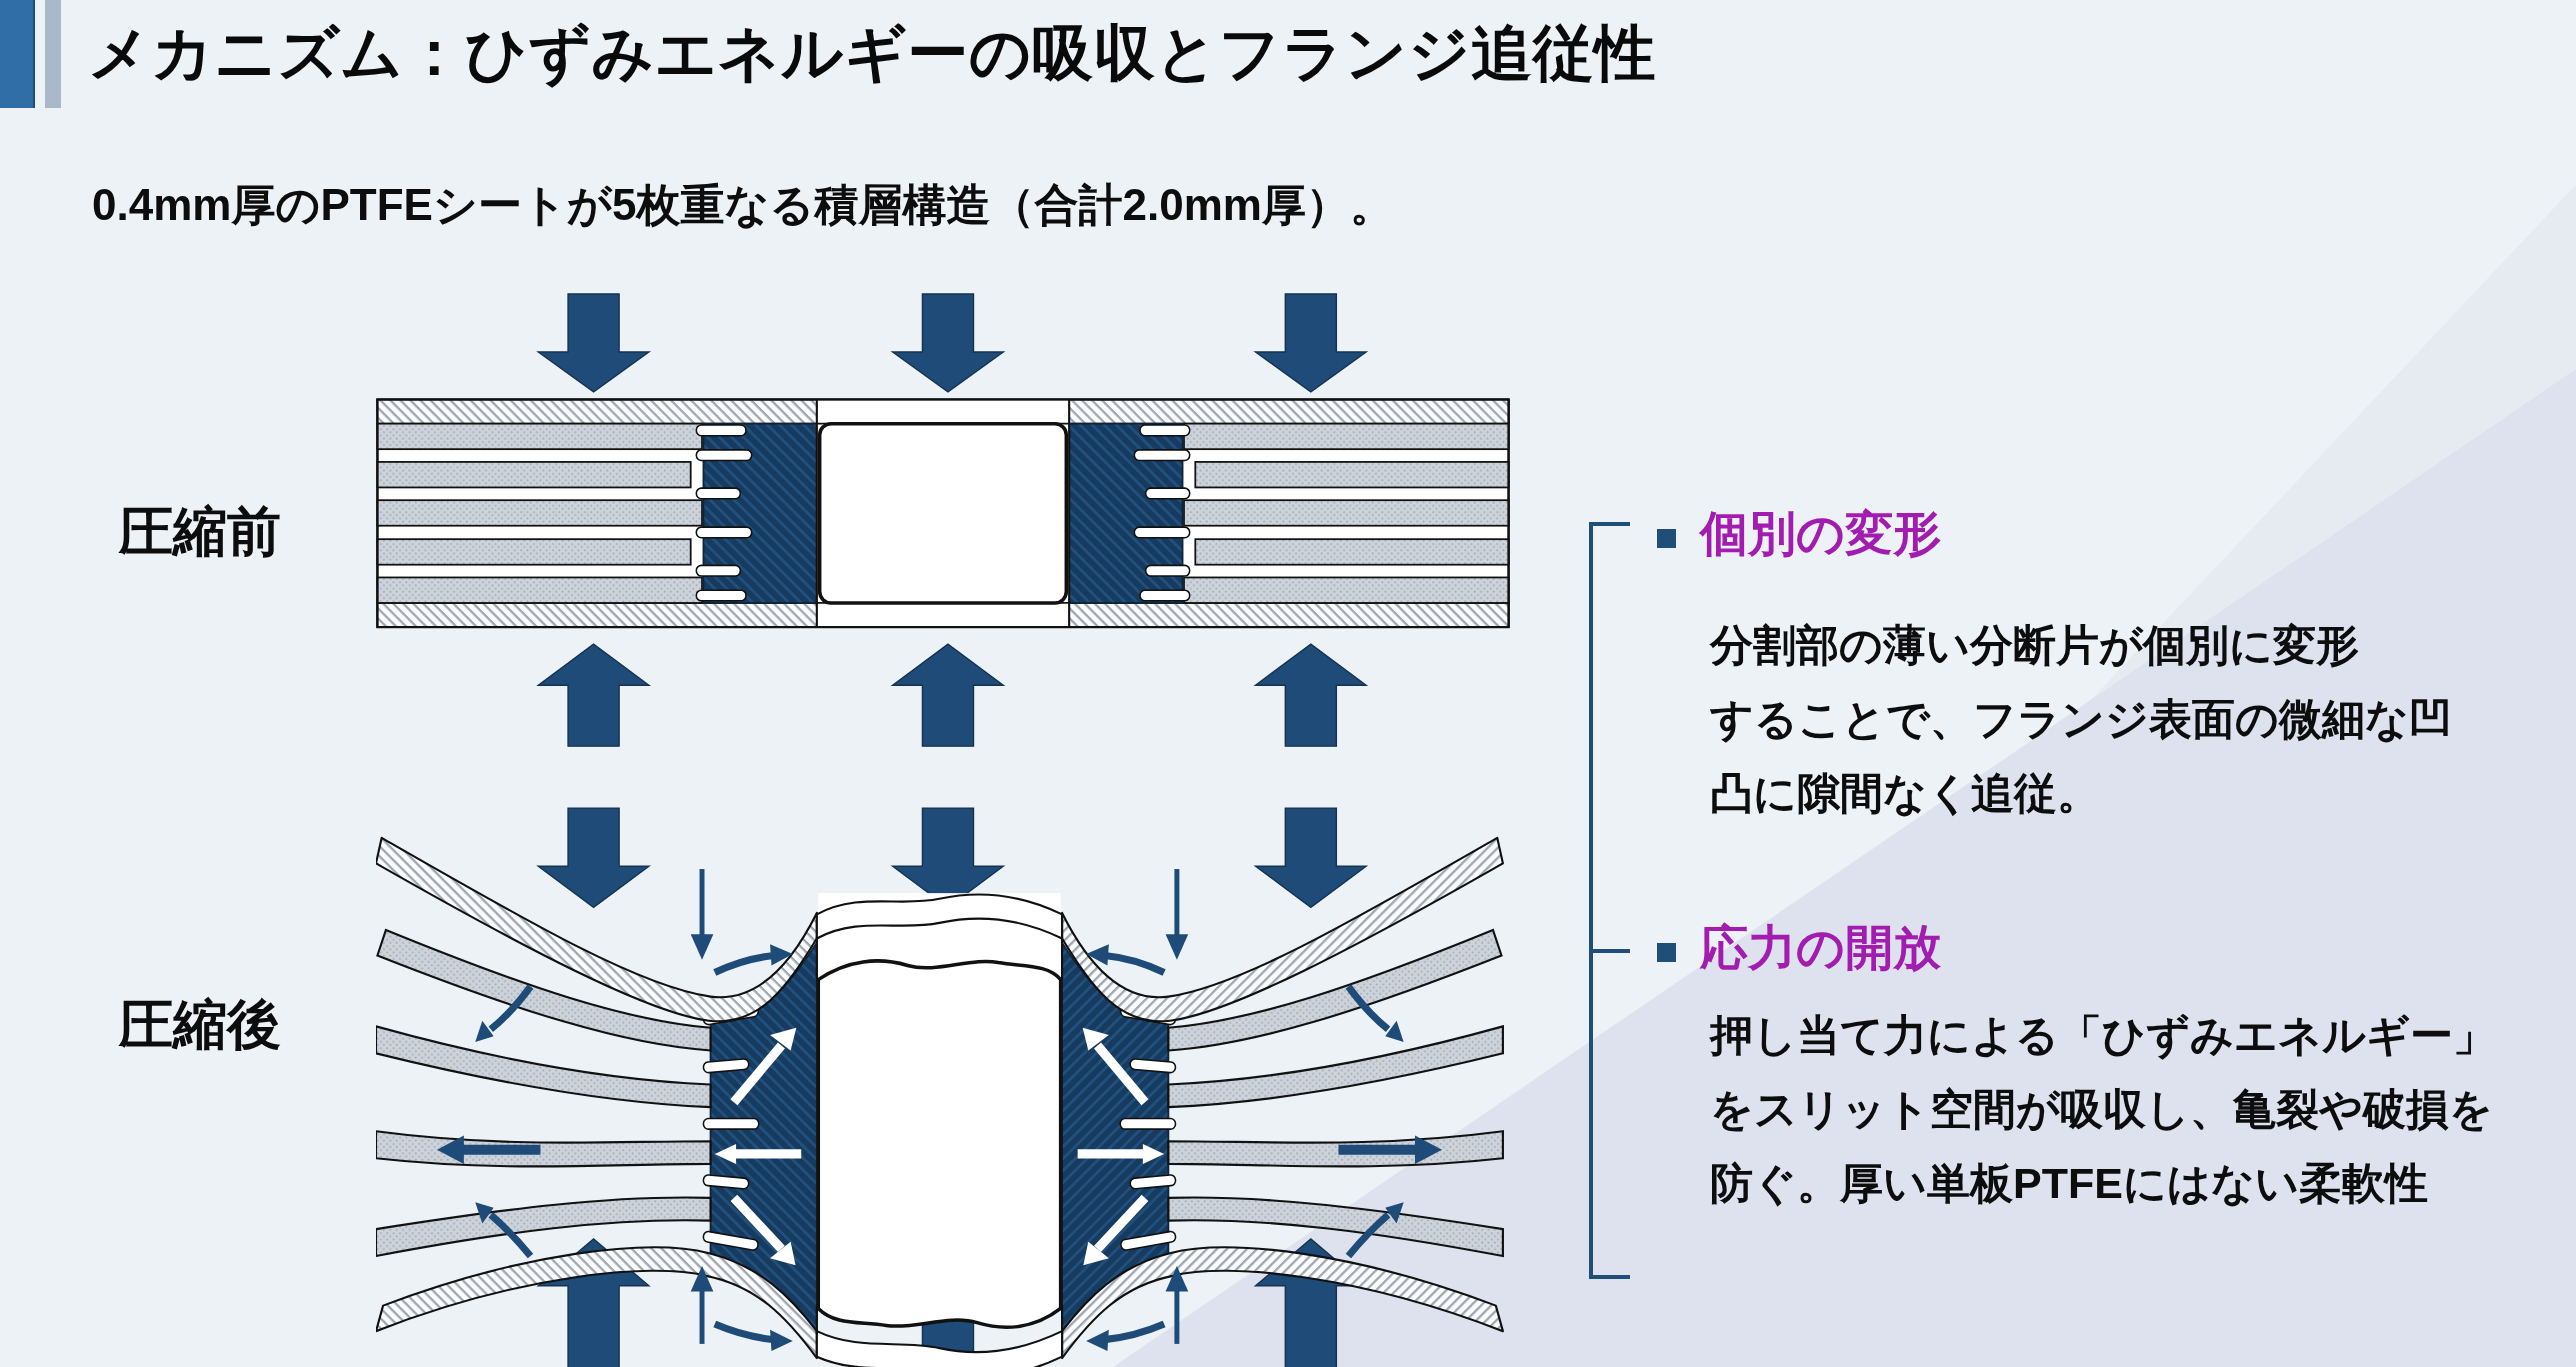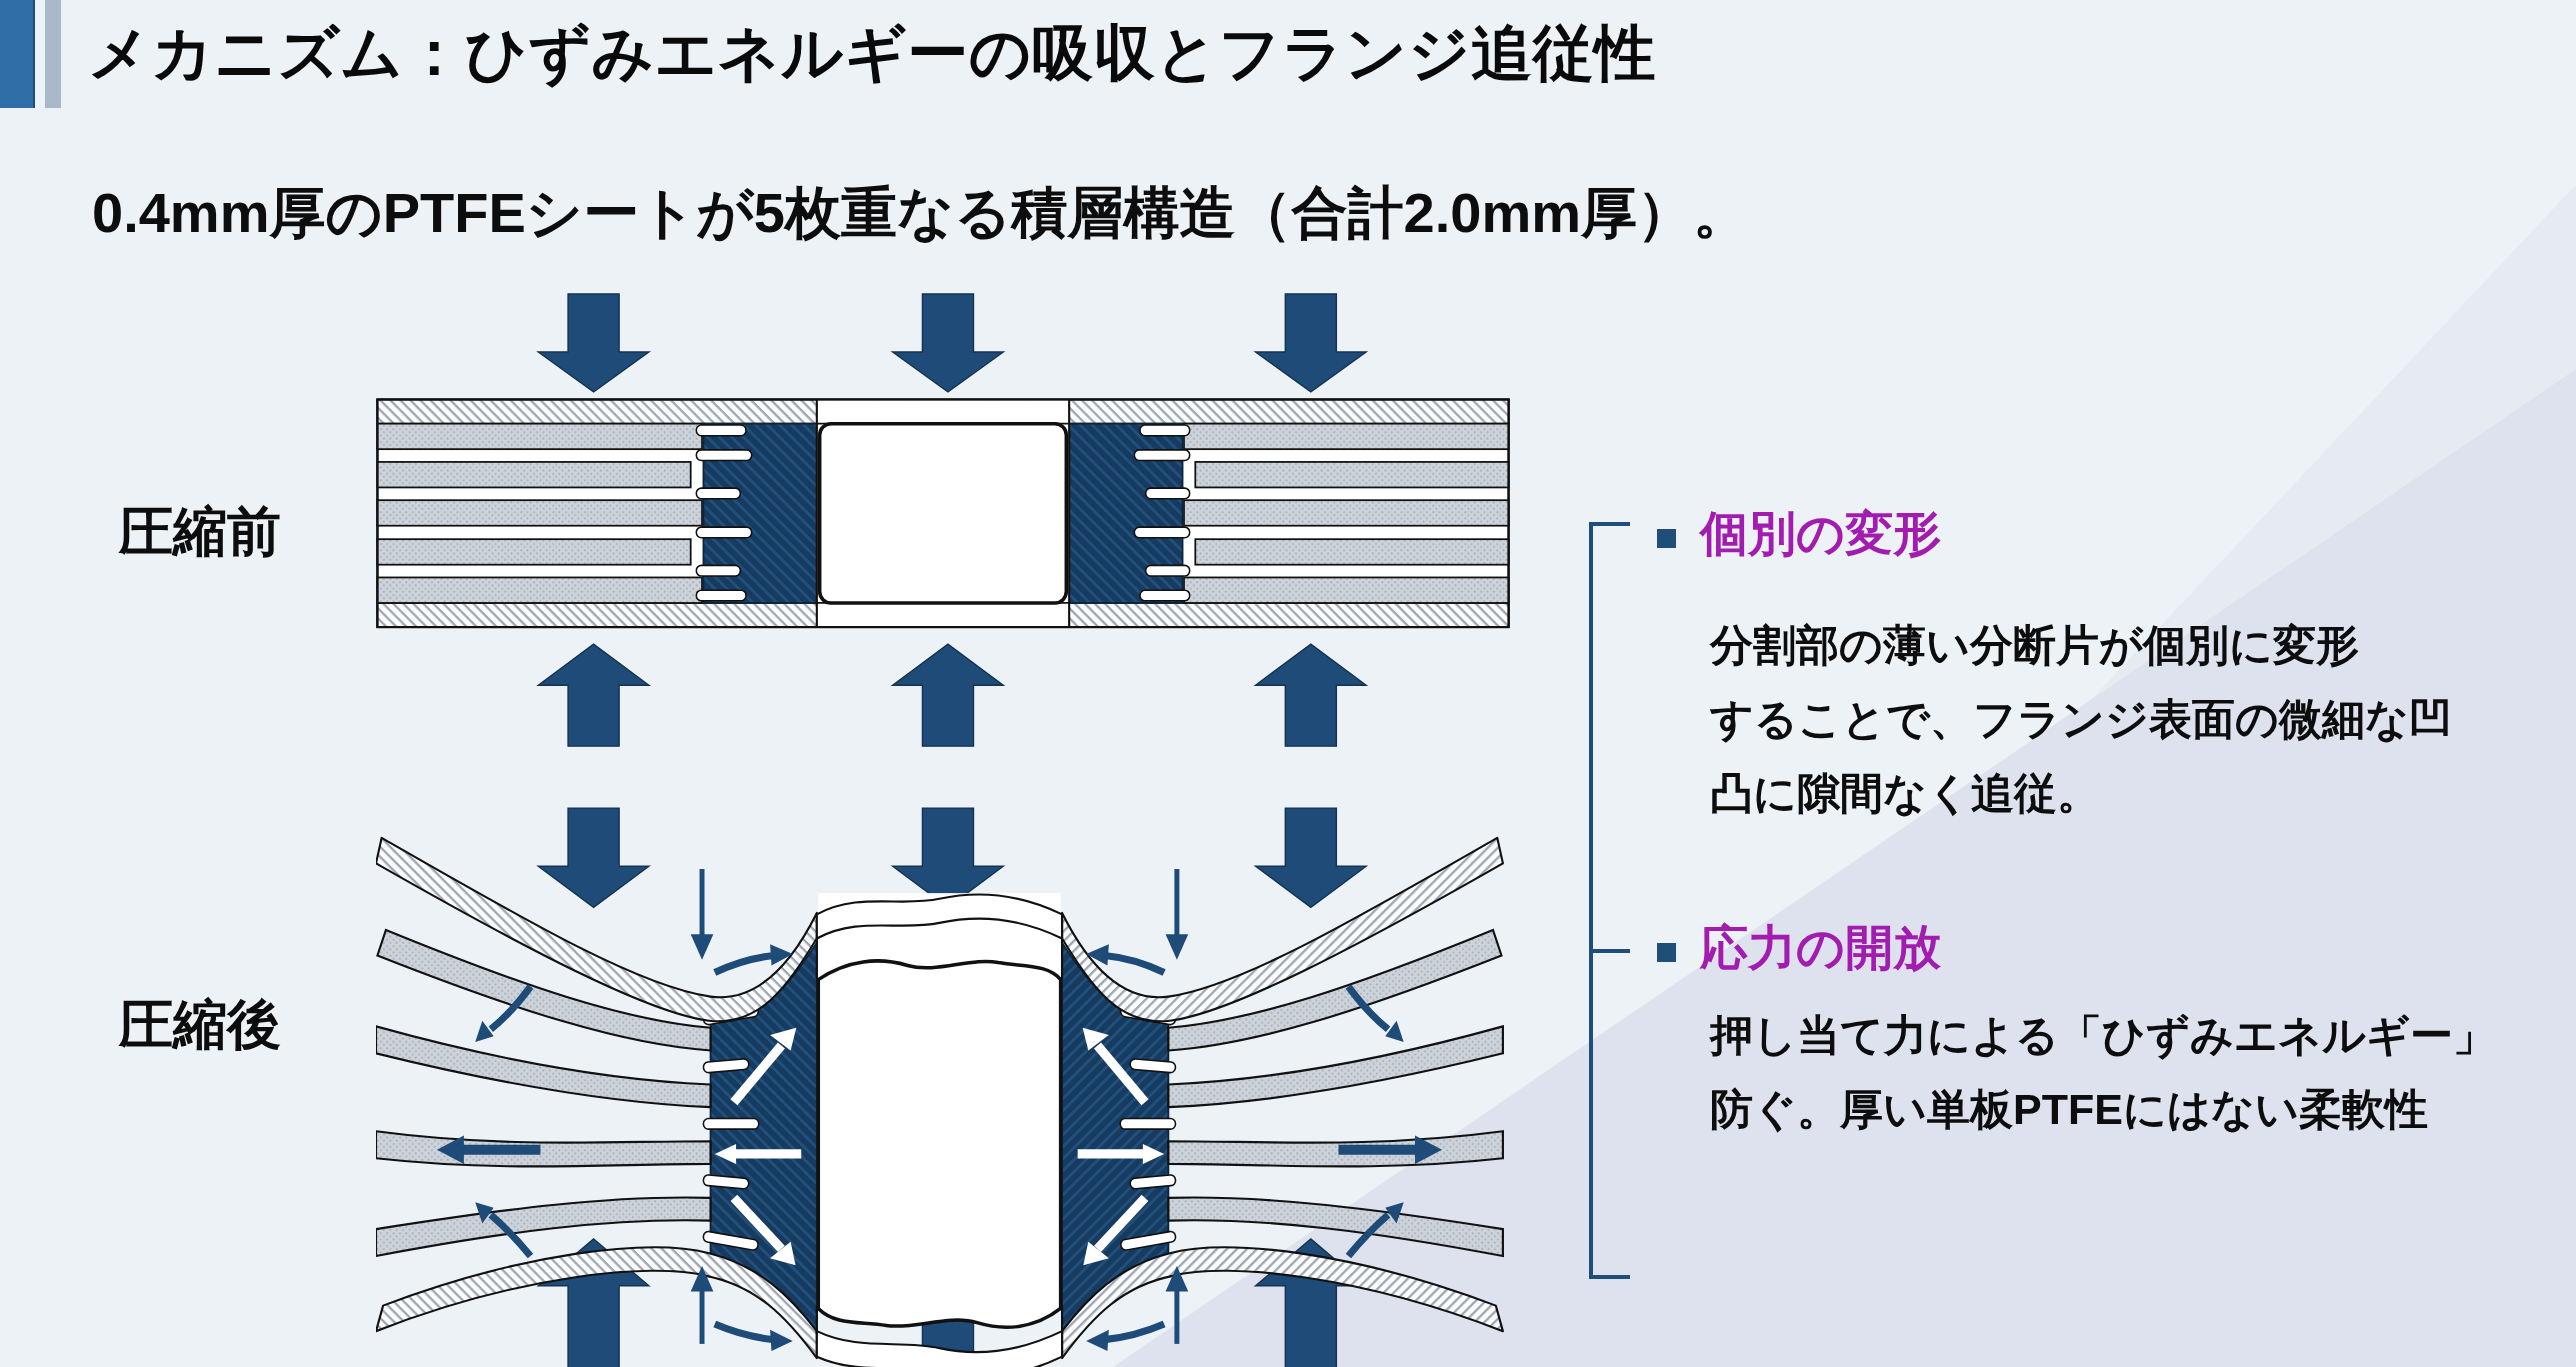--- a/index.html
+++ b/index.html
@@ -5,21 +5,21 @@
   html,body{margin:0;padding:0;background:#888;}
   #slide{position:relative;width:2576px;height:1367px;background:#edf2f6;overflow:hidden;
          font-family:"Liberation Sans","DejaVu Sans",sans-serif;}
   .wedge{position:absolute;inset:0;}
   #wedge-a{background:#e6ebf2;clip-path:polygon(100% 13.5%,100% 100%,56.8% 100%);}
   #wedge-b{background:#dde2ee;clip-path:polygon(100% 27%,100% 100%,43.2% 100%);}
   #title-block{position:absolute;left:0;top:0;width:1843px;height:113px;}
   #title-accent{position:absolute;left:0;top:0;width:33px;height:108px;background:#2f6ea6;border-right:2.8px solid #1d4e79;}
   #title-sidebar{position:absolute;left:45px;top:0;width:16.3px;height:108px;background:#aab9c9;}
   #page-title{position:absolute;left:88px;top:12.8px;font-size:61px;font-weight:800;color:#0a0a0a;letter-spacing:0.7px;white-space:nowrap;}
-  #subtitle{position:absolute;left:92px;top:176px;font-size:56px;font-weight:700;color:#0d0d0d;white-space:nowrap;}
+  #subtitle{position:absolute;left:92px;top:176px;font-size:44px;font-weight:700;color:#0d0d0d;white-space:nowrap;}
   .stage-label{position:absolute;left:119px;font-size:54px;font-weight:700;color:#0d0d0d;}
   #label-before{top:496px;}
   #label-after{top:989px;}
   .fig{position:absolute;left:376px;}
   #fig-before{top:284px;width:1134px;height:482px;}
   #fig-after{top:801px;width:1134px;height:567px;}
   
   .bracket{position:absolute;background:#1f4e79;}
   #bracket-v{left:1589px;top:522px;width:3.5px;height:756px;}
   .tick{left:1589px;width:41px;height:3.5px;}
@@ -232,16 +232,17 @@
   <div class="ann-body" id="ann-body-1">
     <div>分割部の薄い分断片が個別に変形</div>
     <div>することで、フランジ表面の微細な凹</div>
     <div>凸に隙間なく追従。</div>
   </div>
 
   <div class="bullet" id="bullet-2"></div>
   <div class="ann-heading" id="ann-heading-2">応力の開放</div>
   <div class="ann-body" id="ann-body-2">
     <div>押し当て力による「ひずみエネルギー」</div>
+    <div>をスリット空間が吸収し、亀裂や破損を</div>
     <div>防ぐ。厚い単板PTFEにはない柔軟性</div>
   </div>
 </div>
 
 
 </body></html>

